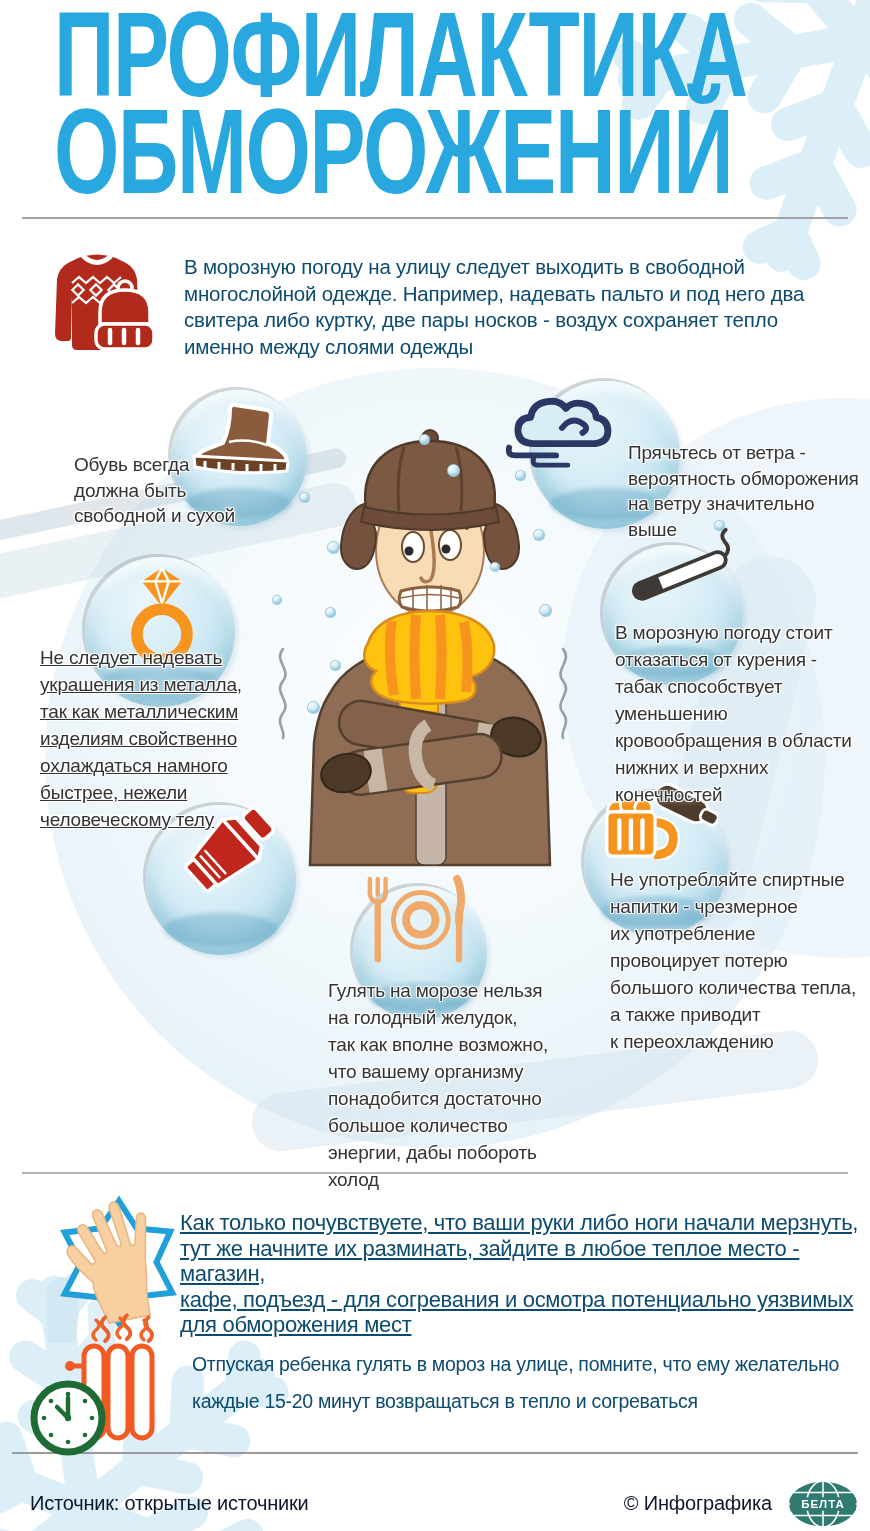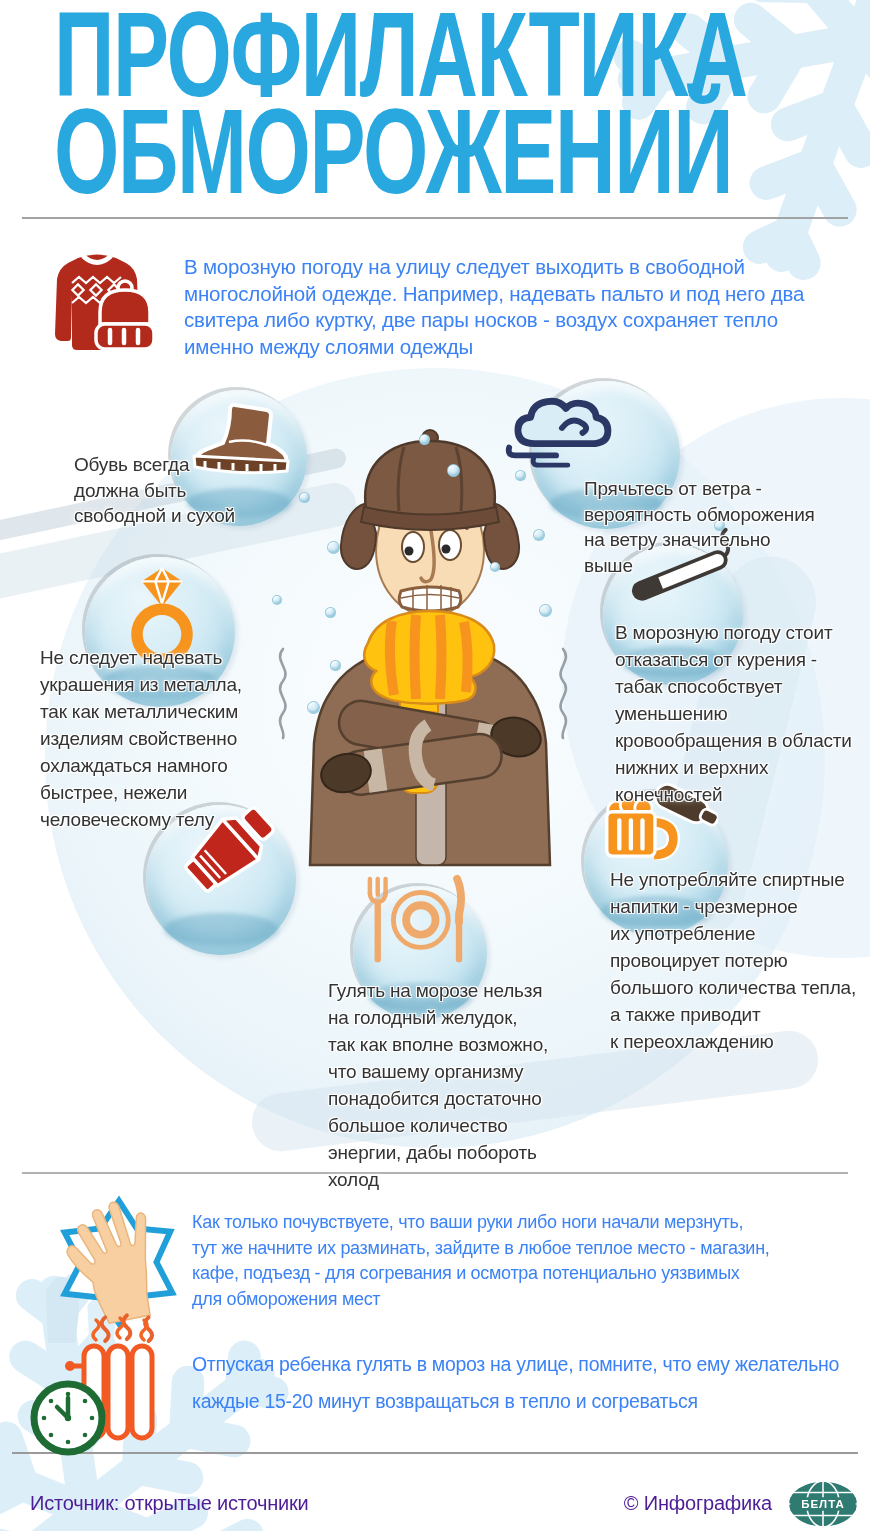--- a/index.html
+++ b/index.html
@@ -17,38 +17,38 @@
   .band-b{left:250px;top:1062px;width:570px;height:58px;transform:rotate(-7deg);background:rgba(210,227,238,0.45);}
   .band-c{left:688px;top:552px;width:92px;height:390px;transform:rotate(14deg);background:rgba(216,232,242,0.5);border-radius:46px;}
   
   .title{position:absolute;left:54px;top:6px;margin:0;font-size:120px;line-height:97px;font-weight:bold;
     color:#29A8E0;letter-spacing:-2px;transform:scaleX(0.70);transform-origin:0 0;white-space:nowrap;}
   .hr{position:absolute;background:#a2a2a2;height:2px;}
   .hr-top{left:22px;top:217px;width:826px;}
   .hr-mid{left:22px;top:1172px;width:826px;background:#b2b2b2;}
   .hr-bot{left:12px;top:1452px;width:846px;background:#9a9a9a;}
   
-  .para{position:absolute;white-space:pre-line;font-size:20.5px;line-height:26.5px;letter-spacing:-0.2px;color:#3b82f6;}
+  .para{position:absolute;white-space:pre-line;font-size:20.5px;line-height:26.5px;letter-spacing:-0.2px;color:#0c4a6e;}
   .tip{position:absolute;white-space:pre-line;font-size:19px;line-height:27px;letter-spacing:-0.2px;color:#333;z-index:6;
     text-shadow:-1px -1px 0 rgba(255,255,255,.92),1px -1px 0 rgba(255,255,255,.92),
                 -1px 1px 0 rgba(255,255,255,.92),1px 1px 0 rgba(255,255,255,.92),0 0 6px #fff;}
   .tip-lh25{line-height:25.5px;}
   
   .bubble{position:absolute;border-radius:50%;z-index:2;
     background:radial-gradient(circle at 38% 28%, #eaf6fb 0%, #d7edf6 40%, #c2e3f0 68%, #a8d7e9 100%);
     box-shadow:inset 0 -16px 20px rgba(108,174,200,.5), inset 0 8px 12px rgba(255,255,255,.85),
                -3px -3px 0 rgba(154,163,170,.45), 3px 3px 4px rgba(140,170,190,.22);}
   .bubble::after{content:'';position:absolute;left:12%;right:12%;bottom:6%;height:22%;border-radius:50%;
     background:rgba(100,168,196,.42);filter:blur(2px);}
   .icon{position:absolute;z-index:5;}
   .dot{position:absolute;z-index:4;border-radius:50%;
     background:radial-gradient(circle at 35% 30%, #ecf7fb 0%, #cde8f3 55%, #b0daea 100%);
     border:1px solid rgba(137,193,218,.8);
     box-shadow:inset -1px -2px 2px rgba(118,180,206,.55), inset 1px 1px 1px #fff;}
-  .footer-text{position:absolute;font-size:20px;color:#4c1d95;letter-spacing:-0.2px;}
+  .footer-text{position:absolute;font-size:20px;color:#0f172a;letter-spacing:-0.2px;}
   .z6{z-index:6;} .z3{z-index:3;}
 </style>
 </head>
 <body>
 
 <div class="page">
 
   <svg class="abs" style="left:600px;top:-220px;width:520px;height:520px;transform:rotate(20deg);z-index:0;" viewBox="-100 -100 200 200">
     <defs>
         <g id="sfA" stroke="#DCEEF8" stroke-width="13" stroke-linecap="round" fill="none">
@@ -176,25 +176,25 @@
       <circle cx="64" cy="50" r="28" stroke-width="5"></circle>
       <circle cx="64" cy="50" r="15" stroke-width="8"></circle>
       <path d="M101,8 Q108,25 103,44 L103,52" stroke-width="8"></path>
       <path d="M103,52 V90" stroke-width="6.5"></path>
     </g>
   </svg>
 
   <div class="tip tip-lh25" style="left:74px;top:452px;">Обувь всегда
 должна быть
 свободной и сухой</div>
-  <div class="tip tip-lh25" style="left:584px;top:440px;margin-top:36px;">Прячьтесь от ветра -
+  <div class="tip tip-lh25" style="left:628px;top:440px;">Прячьтесь от ветра -
 вероятность обморожения
 на ветру значительно
 выше</div>
-  <div class="tip" style="left:40px;top:644px;">Не следует надевать
+  <div class="tip" style="left:40px;top:644px;text-decoration:underline;">Не следует надевать
 украшения из металла,
 так как металлическим
 изделиям свойственно
 охлаждаться намного
 быстрее, нежели
 человеческому телу</div>
   <div class="tip" style="left:615px;top:619px;">В морозную погоду стоит
 отказаться от курения -
 табак способствует
 уменьшению
@@ -293,21 +293,21 @@
     <polygon points="84,8 102,36 136,39 122,70 138,101 103,105 84,132 65,106 29,102 45,71 29,40 65,36" fill="#fff" stroke="#219FD9" stroke-width="6" stroke-linejoin="miter"></polygon>
     <g transform="rotate(-14 84 80)">
       <path d="M62,128 C57,106 54,94 56,84 C49,74 40,60 38,50 C37,43 45,40 48,46 L58,64 C60,67 64,66 63,62 L54,32 C52,24 61,22 64,29 L73,56 C74,59 78,59 77,55 L72,20 C71,12 80,11 82,19 L88,52 C89,56 93,56 93,52 L90,16 C90,8 99,8 100,16 L102,54 C102,58 106,59 107,55 L114,32 C116,24 125,27 123,35 L113,74 C111,89 108,99 106,109 L104,130 Z" fill="#F8CFA0" stroke="#E8B57E" stroke-width="1.5"></path>
     </g>
     <g stroke="#E8622D" stroke-width="4" fill="none" stroke-linecap="round">
       <path d="M70,126 q-7,6 0,12 q7,6 0,12"></path>
       <path d="M92,124 q-7,6 0,12 q7,6 0,12"></path>
       <path d="M114,126 q-7,6 0,12 q7,6 0,12"></path>
     </g>
   </svg>
-  <div class="para" style="left:192px;top:1210px;font-size:18px;line-height:25.5px;letter-spacing:-0.3px;">Как только почувствуете, что ваши руки либо ноги начали мерзнуть,
+  <div class="para" style="left:180px;top:1210px;font-size:22px;line-height:25.5px;letter-spacing:-0.3px;text-decoration:underline;">Как только почувствуете, что ваши руки либо ноги начали мерзнуть,
 тут же начните их разминать, зайдите в любое теплое место - магазин,
 кафе, подъезд - для согревания и осмотра потенциально уязвимых
 для обморожения мест</div>
 
   <svg class="icon" style="left:28px;top:1314px;width:142px;height:146px;" viewBox="0 0 142 146">
     <g stroke="#F26522" stroke-width="3.5" fill="none" stroke-linecap="round">
       <path d="M68,26 q-6,-5 0,-10 q6,-5 0,-10"></path>
       <path d="M92,24 q-6,-5 0,-10 q6,-5 0,-10"></path>
       <path d="M116,26 q-6,-5 0,-10 q6,-5 0,-10"></path>
     </g>

